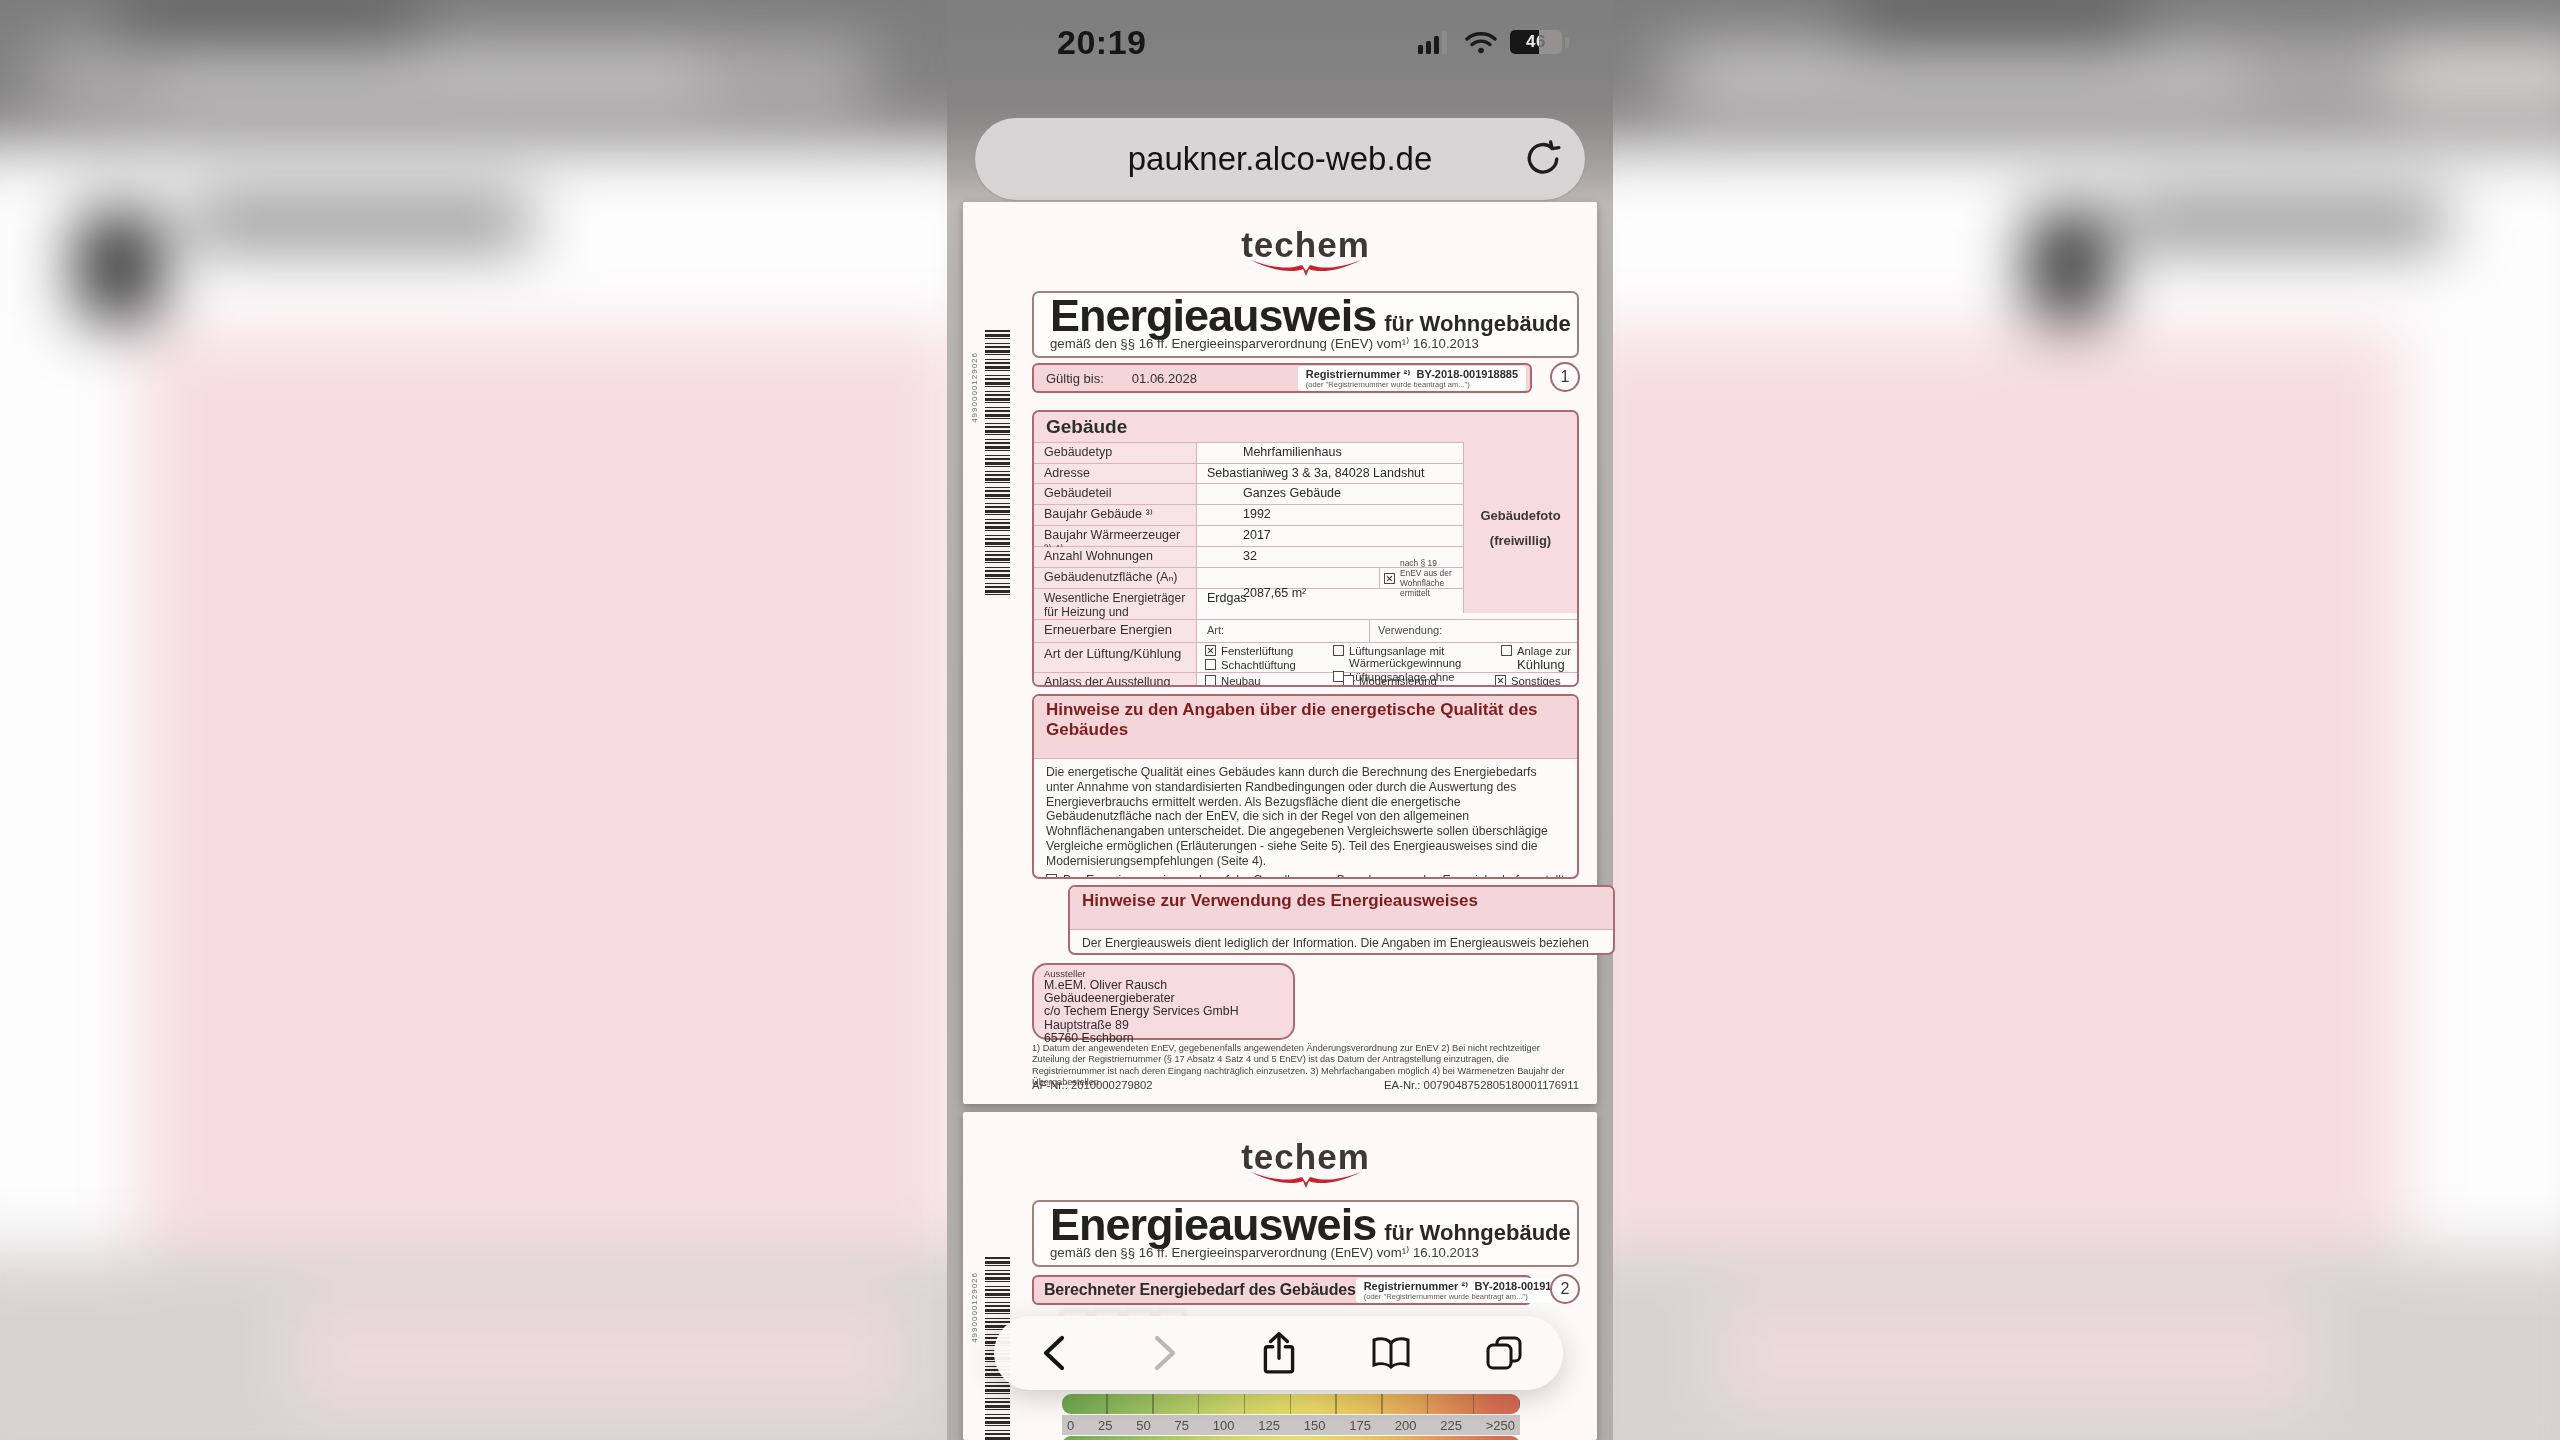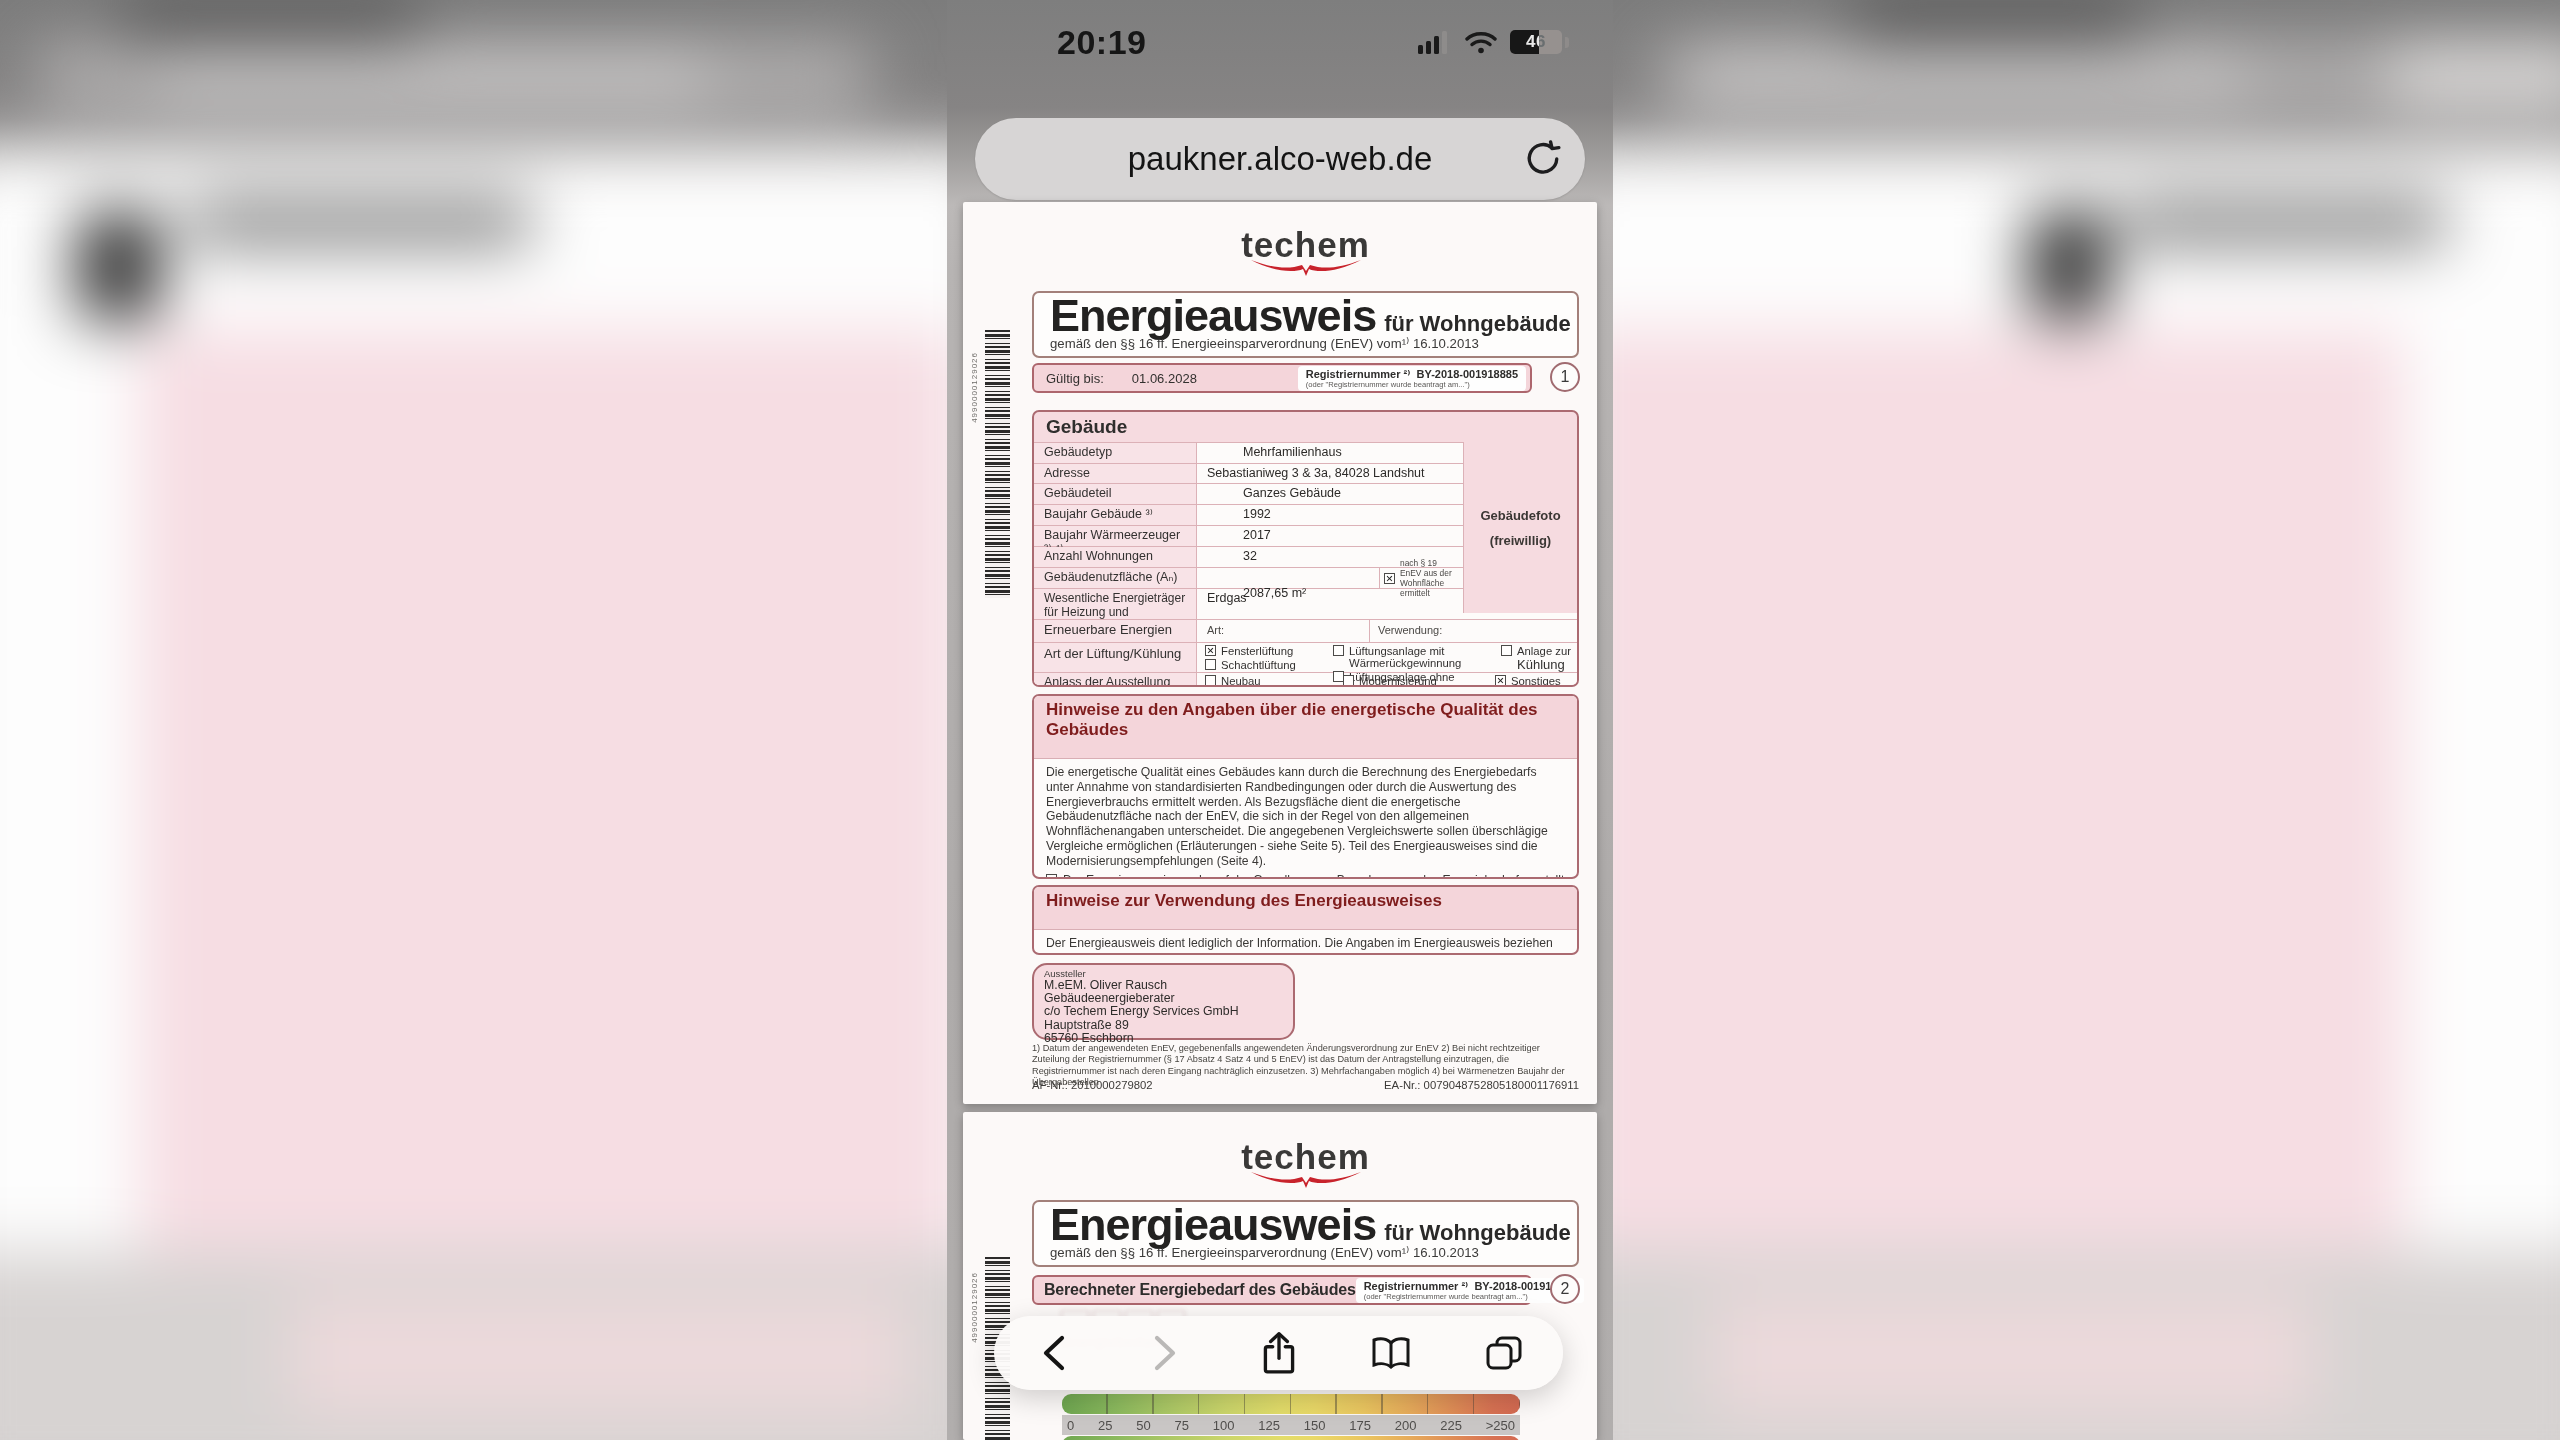--- a/index.html
+++ b/index.html
@@ -95,21 +95,21 @@
   .artcell{width:172px;flex:none;font-size:11px;color:#4a4845;padding:4px 0 0 10px;box-sizing:border-box;}
   .verwcell{flex:1;border-left:1px solid #dcb1b7;font-size:11px;color:#4a4845;padding:4px 0 0 8px;}
   .optcols{flex:1;display:flex;padding:2px 4px 0 8px;gap:10px;}
   .optcol{display:flex;flex-direction:column;gap:2px;}
   .optitem{display:flex;align-items:flex-start;gap:5px;font-size:11.3px;line-height:12px;color:#333130;}
   .optsub{font-size:13px;line-height:12px;color:#333130;margin-left:16px;}
 
   
   .hbox{position:absolute;left:69px;width:547px;border:2px solid #ab6a71;border-radius:7px;background:#fdfbfa;
     box-sizing:border-box;overflow:hidden;}
-  .hq{top:492px;height:185px;} .hv{top:683px;height:70px;}
+  .hq{top:492px;height:185px;} .hv{top:683px;height:70px;margin-left:36px;}
   .hheader{background:#f4d5da;font-size:17px;font-weight:bold;color:#7f1d1d;padding:4px 0 18px 12px;
     border-bottom:1px solid #d9aeb4;}
   .hbody{padding:6px 12px 5px 12px;font-size:12.2px;line-height:14.8px;color:#3a3836;}
   .cbline{display:flex;gap:6px;margin-top:4px;align-items:flex-start;}
   .cbline .cbx{margin-top:1px;}
 
   
   .abox{position:absolute;left:69px;top:761px;width:263px;height:77px;background:#f6dbe0;border:2px solid #ab6a71;
     border-radius:15px;box-sizing:border-box;padding:3px 10px;}
   .alabel{font-size:9.5px;color:#3d3b39;}

